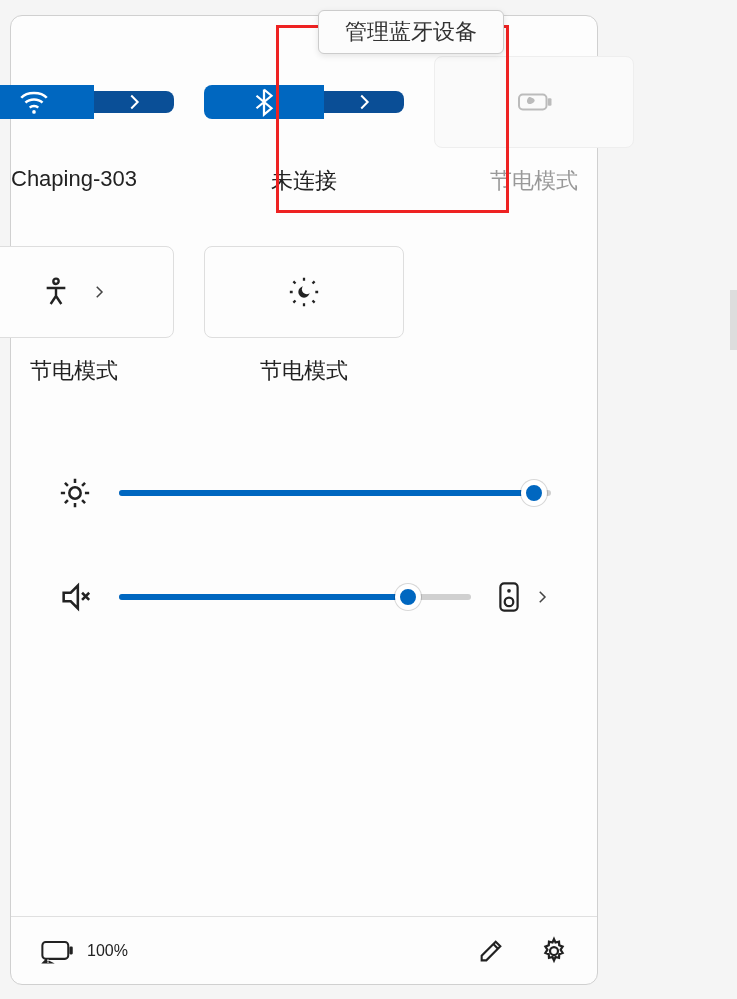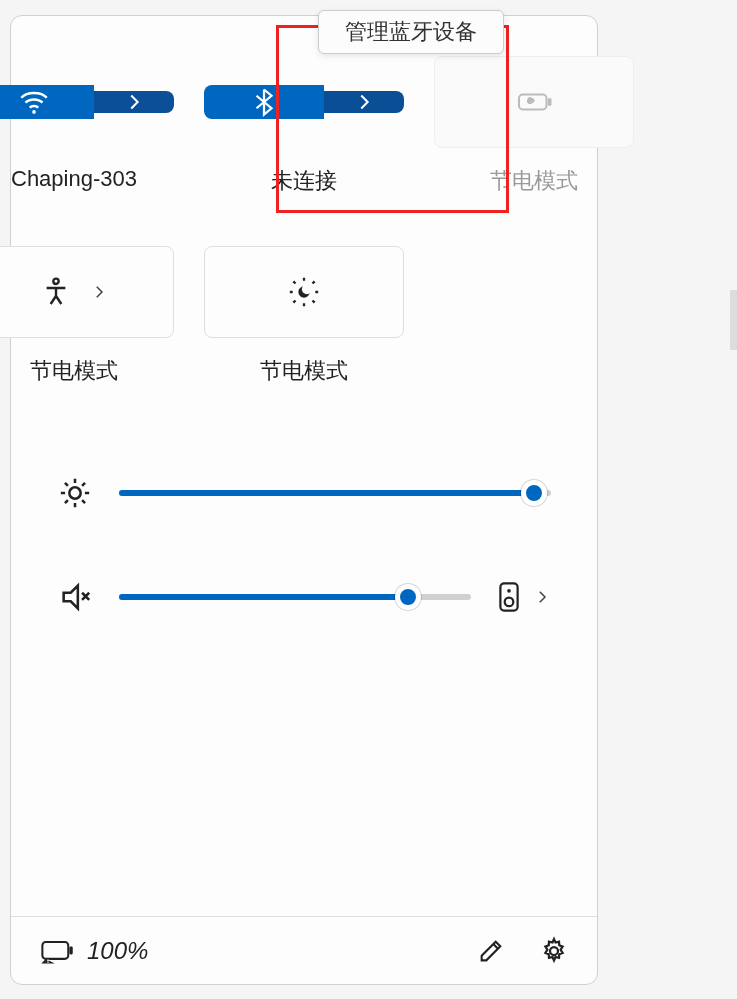--- a/index.html
+++ b/index.html
@@ -168,23 +168,22 @@
       height: 68px;
       border-top: 1px solid #e0e0e0;
       display: flex;
       align-items: center;
       padding: 0 28px;
     }
     .bottom-left {
       display: flex;
       align-items: center;
       gap: 12px;
-      font-size: 24px;
+      font-size: 16px;
       color: #222;
-      font-style: italic;
     }
     .bottom-right {
       margin-left: auto;
       display: flex;
       align-items: center;
       gap: 34px;
     }
     .icon-btn {
       cursor: pointer;
     }

